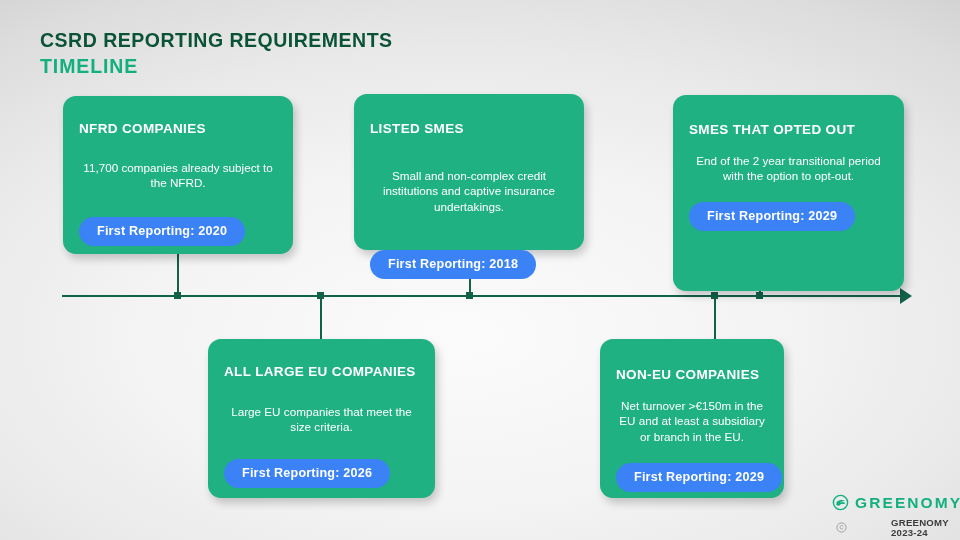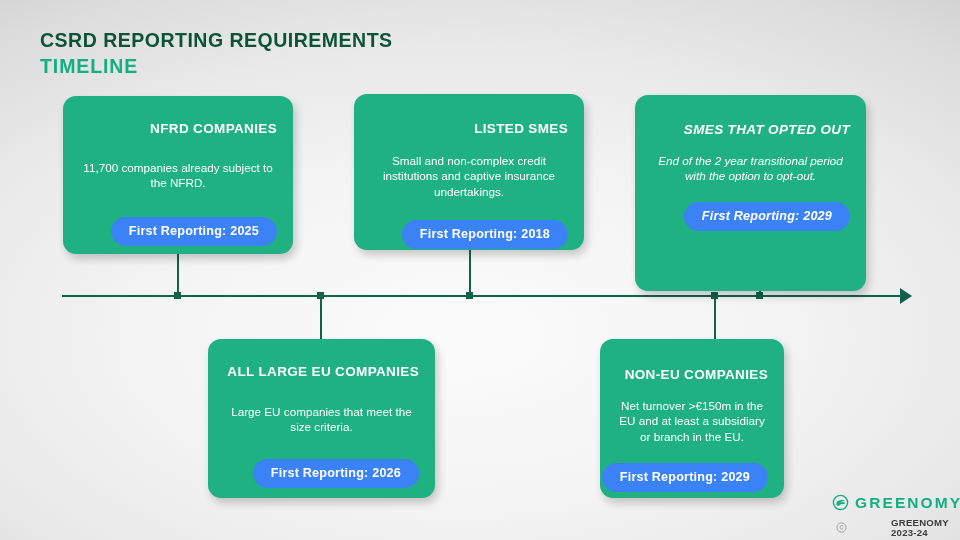--- a/index.html
+++ b/index.html
@@ -83,21 +83,21 @@
   
   .card {
     position: absolute;
     background: #20b183;
     border-radius: 13px;
     box-shadow: 3px 5px 9px rgba(0, 0, 0, 0.20);
     box-sizing: border-box;
     padding: 14px 16px 16px 16px;
     display: flex;
     flex-direction: column;
-    align-items: flex-end;
+    align-items: flex-start;
   }
   .card-title {
     color: #ffffff;
     font-size: 13.5px;
     font-weight: bold;
     letter-spacing: 0.35px;
     text-align: center;
     line-height: 1.25;
     margin: 0;
   }
@@ -116,22 +116,22 @@
     font-size: 12.6px;
     font-weight: bold;
     letter-spacing: 0.2px;
     padding: 7px 18px 8px 18px;
     text-align: center;
     white-space: nowrap;
   }
 
   
   #card-nfrd        { left: 63px;  top: 96px;  width: 230px; height: 158px; }
-  #card-listed      { left: 354px; top: 94px;  width: 230px; height: 156px; }
-  #card-optedout    { left: 635px; top: 95px;  width: 231px; height: 196px; font-style: italic; }
+  #card-listed      { left: 354px; top: 94px;  width: 230px; height: 156px; gap: 15px; }
+  #card-optedout    { left: 673px; top: 95px;  width: 231px; height: 196px; }
   #card-largeeu     { left: 208px; top: 339px; width: 227px; height: 159px; }
   #card-noneu       { left: 600px; top: 339px; width: 184px; height: 159px; }
 
   #card-nfrd .card-title     { margin-top: 11px; }
   #card-nfrd .card-desc      { margin-top: 22px; }
   #card-nfrd .card-pill      { margin-top: 26px; }
 
   #card-listed .card-title   { margin-top: 13px; }
   #card-listed .card-desc    { margin-top: 15px; }
   #card-listed .card-pill    { margin-top: 20px; }
@@ -212,21 +212,21 @@
 
   <div class="connector" style="left:177px; top:254px; height:42px;"></div>
   <div class="connector" style="left:469px; top:250px; height:46px;"></div>
   <div class="connector" style="left:759px; top:251px; height:45px;"></div>
   <div class="connector" style="left:320px; top:296px; height:45px;"></div>
   <div class="connector" style="left:714px; top:296px; height:45px;"></div>
 
   <div class="card" id="card-nfrd">
     <div class="card-title">NFRD COMPANIES</div>
     <div class="card-desc">11,700 companies already subject to the NFRD.</div>
-    <div class="card-pill">First Reporting: 2025</div>
+    <div class="card-pill">First Reporting: 2020</div>
   </div>
 
   <div class="card" id="card-listed">
     <div class="card-title">LISTED SMES</div>
     <div class="card-desc">Small and non-complex credit institutions and captive insurance undertakings.</div>
     <div class="card-pill">First Reporting: 2018</div>
   </div>
 
   <div class="card" id="card-optedout">
     <div class="card-title">SMES THAT OPTED OUT</div>

